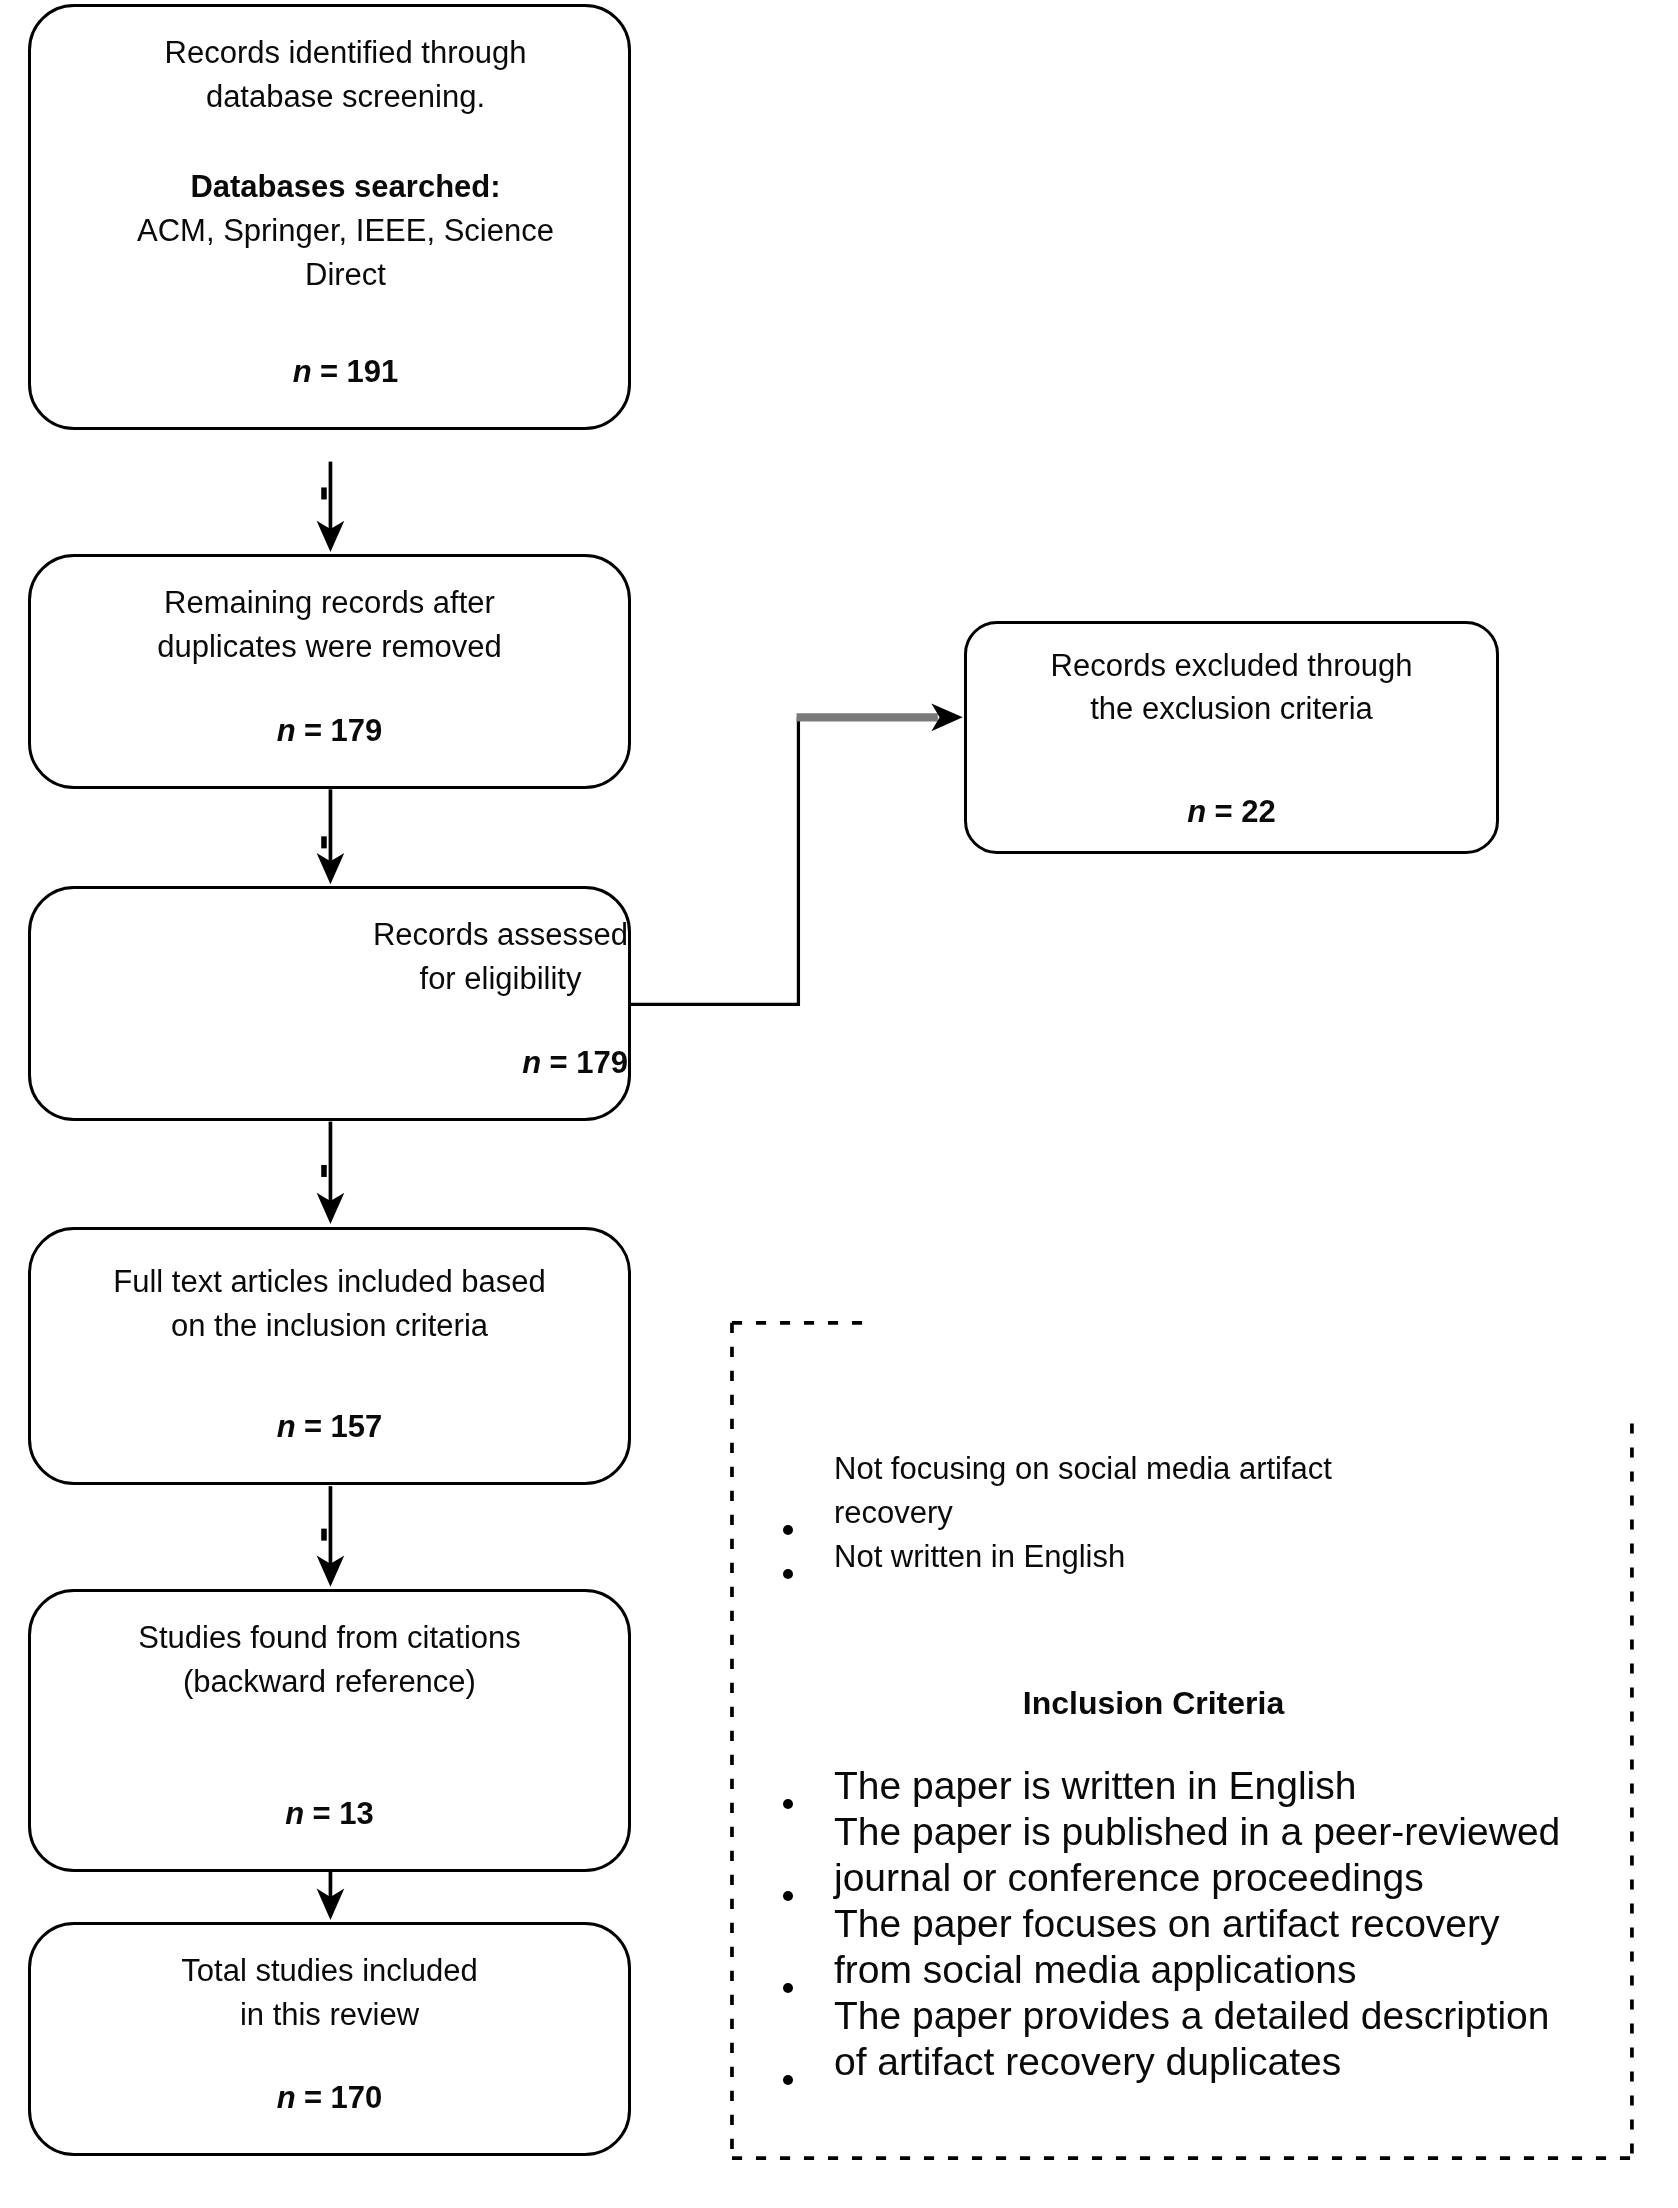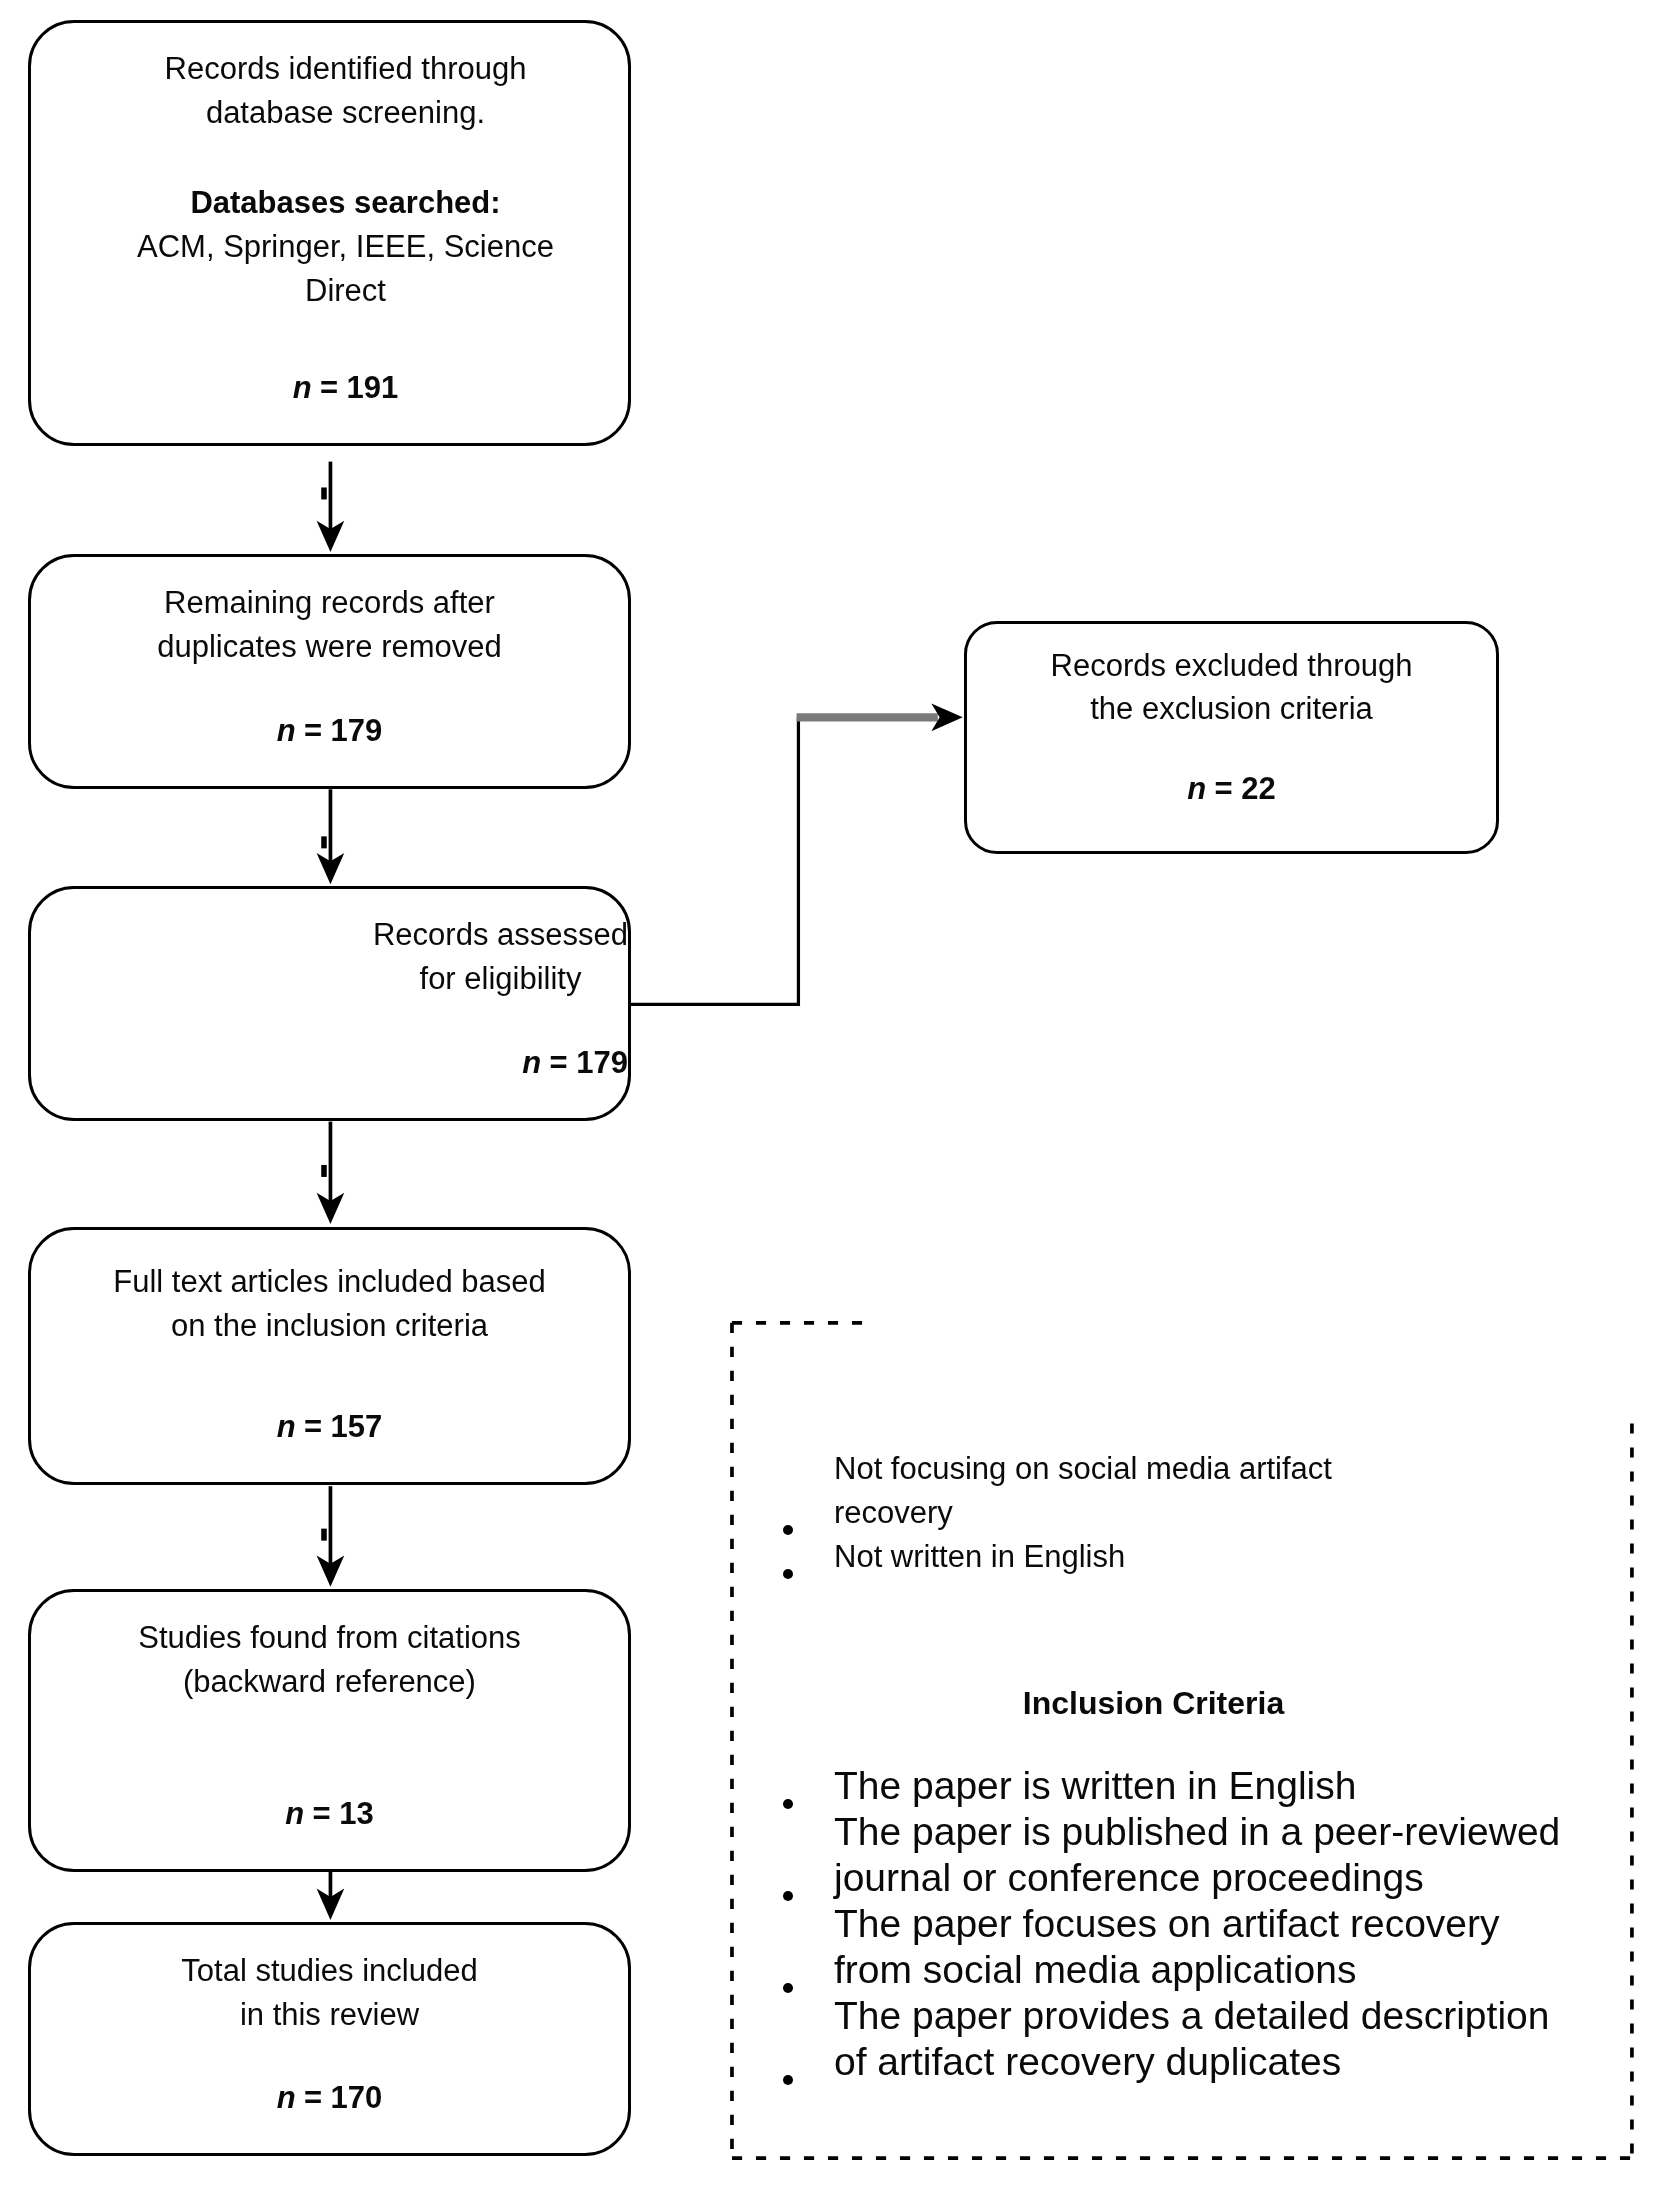--- a/index.html
+++ b/index.html
@@ -21,35 +21,35 @@
     box-sizing:border-box;
     display:flex;flex-direction:column;align-items:center;
     text-align:center;
     font-size:31px;line-height:44px;
   }
   .fbox .box-title{margin-top:24px;}
   .fbox .box-sub-bold{font-weight:bold;margin-top:46px;}
   .fbox .box-n{margin-top:auto;margin-bottom:33px;font-weight:bold;}
   .n-sym{font-style:italic;font-weight:bold;}
   .n-val{margin-left:8.3px;font-weight:bold;}
-  #box-1{top:20px;height:426px;padding-left:32px;}
+  #box-1{top:4px;height:426px;padding-left:32px;}
   #box-2{top:554px;height:235px;}
   #box-3{top:886px;height:235px;align-items:flex-end;}
   #box-4{top:1227px;height:258px;justify-content:center;}
   #box-5{top:1589px;height:283px;}
   #box-6{top:1922px;height:234px;}
   #box-excluded{
     position:absolute;left:964px;top:621px;width:535px;height:233px;
     border:3.7px solid #000;border-radius:33px;background:#fff;
     box-sizing:border-box;
     display:flex;flex-direction:column;align-items:center;text-align:center;
     font-size:31px;line-height:43px;
   }
   #box-excluded .box-title{margin-top:20px;}
-  #box-excluded .box-n{margin-top:auto;margin-bottom:41px;font-weight:bold;}
+  #box-excluded .box-n{margin-top:auto;margin-bottom:18px;font-weight:bold;}
   
   #connector-layer{position:absolute;left:0;top:0;width:1679px;height:2209px;}
   
   .bullet-group{position:absolute;display:flex;flex-direction:column;}
   #exclusion-bullets{left:783px;top:1447px;width:646px;font-size:31px;line-height:44px;}
   #inclusion-bullets{left:783px;top:1763px;width:646px;font-size:39px;line-height:46px;}
   .bullet-item{display:flex;align-items:flex-end;}
   .bullet-dot{flex:0 0 10px;width:10px;height:10px;border-radius:50%;background:#000;margin-top:17.5px;margin-right:41px;}
   #exclusion-bullets .bullet-dot{margin-top:16.6px;}
   .bullet-lines{white-space:nowrap;}

